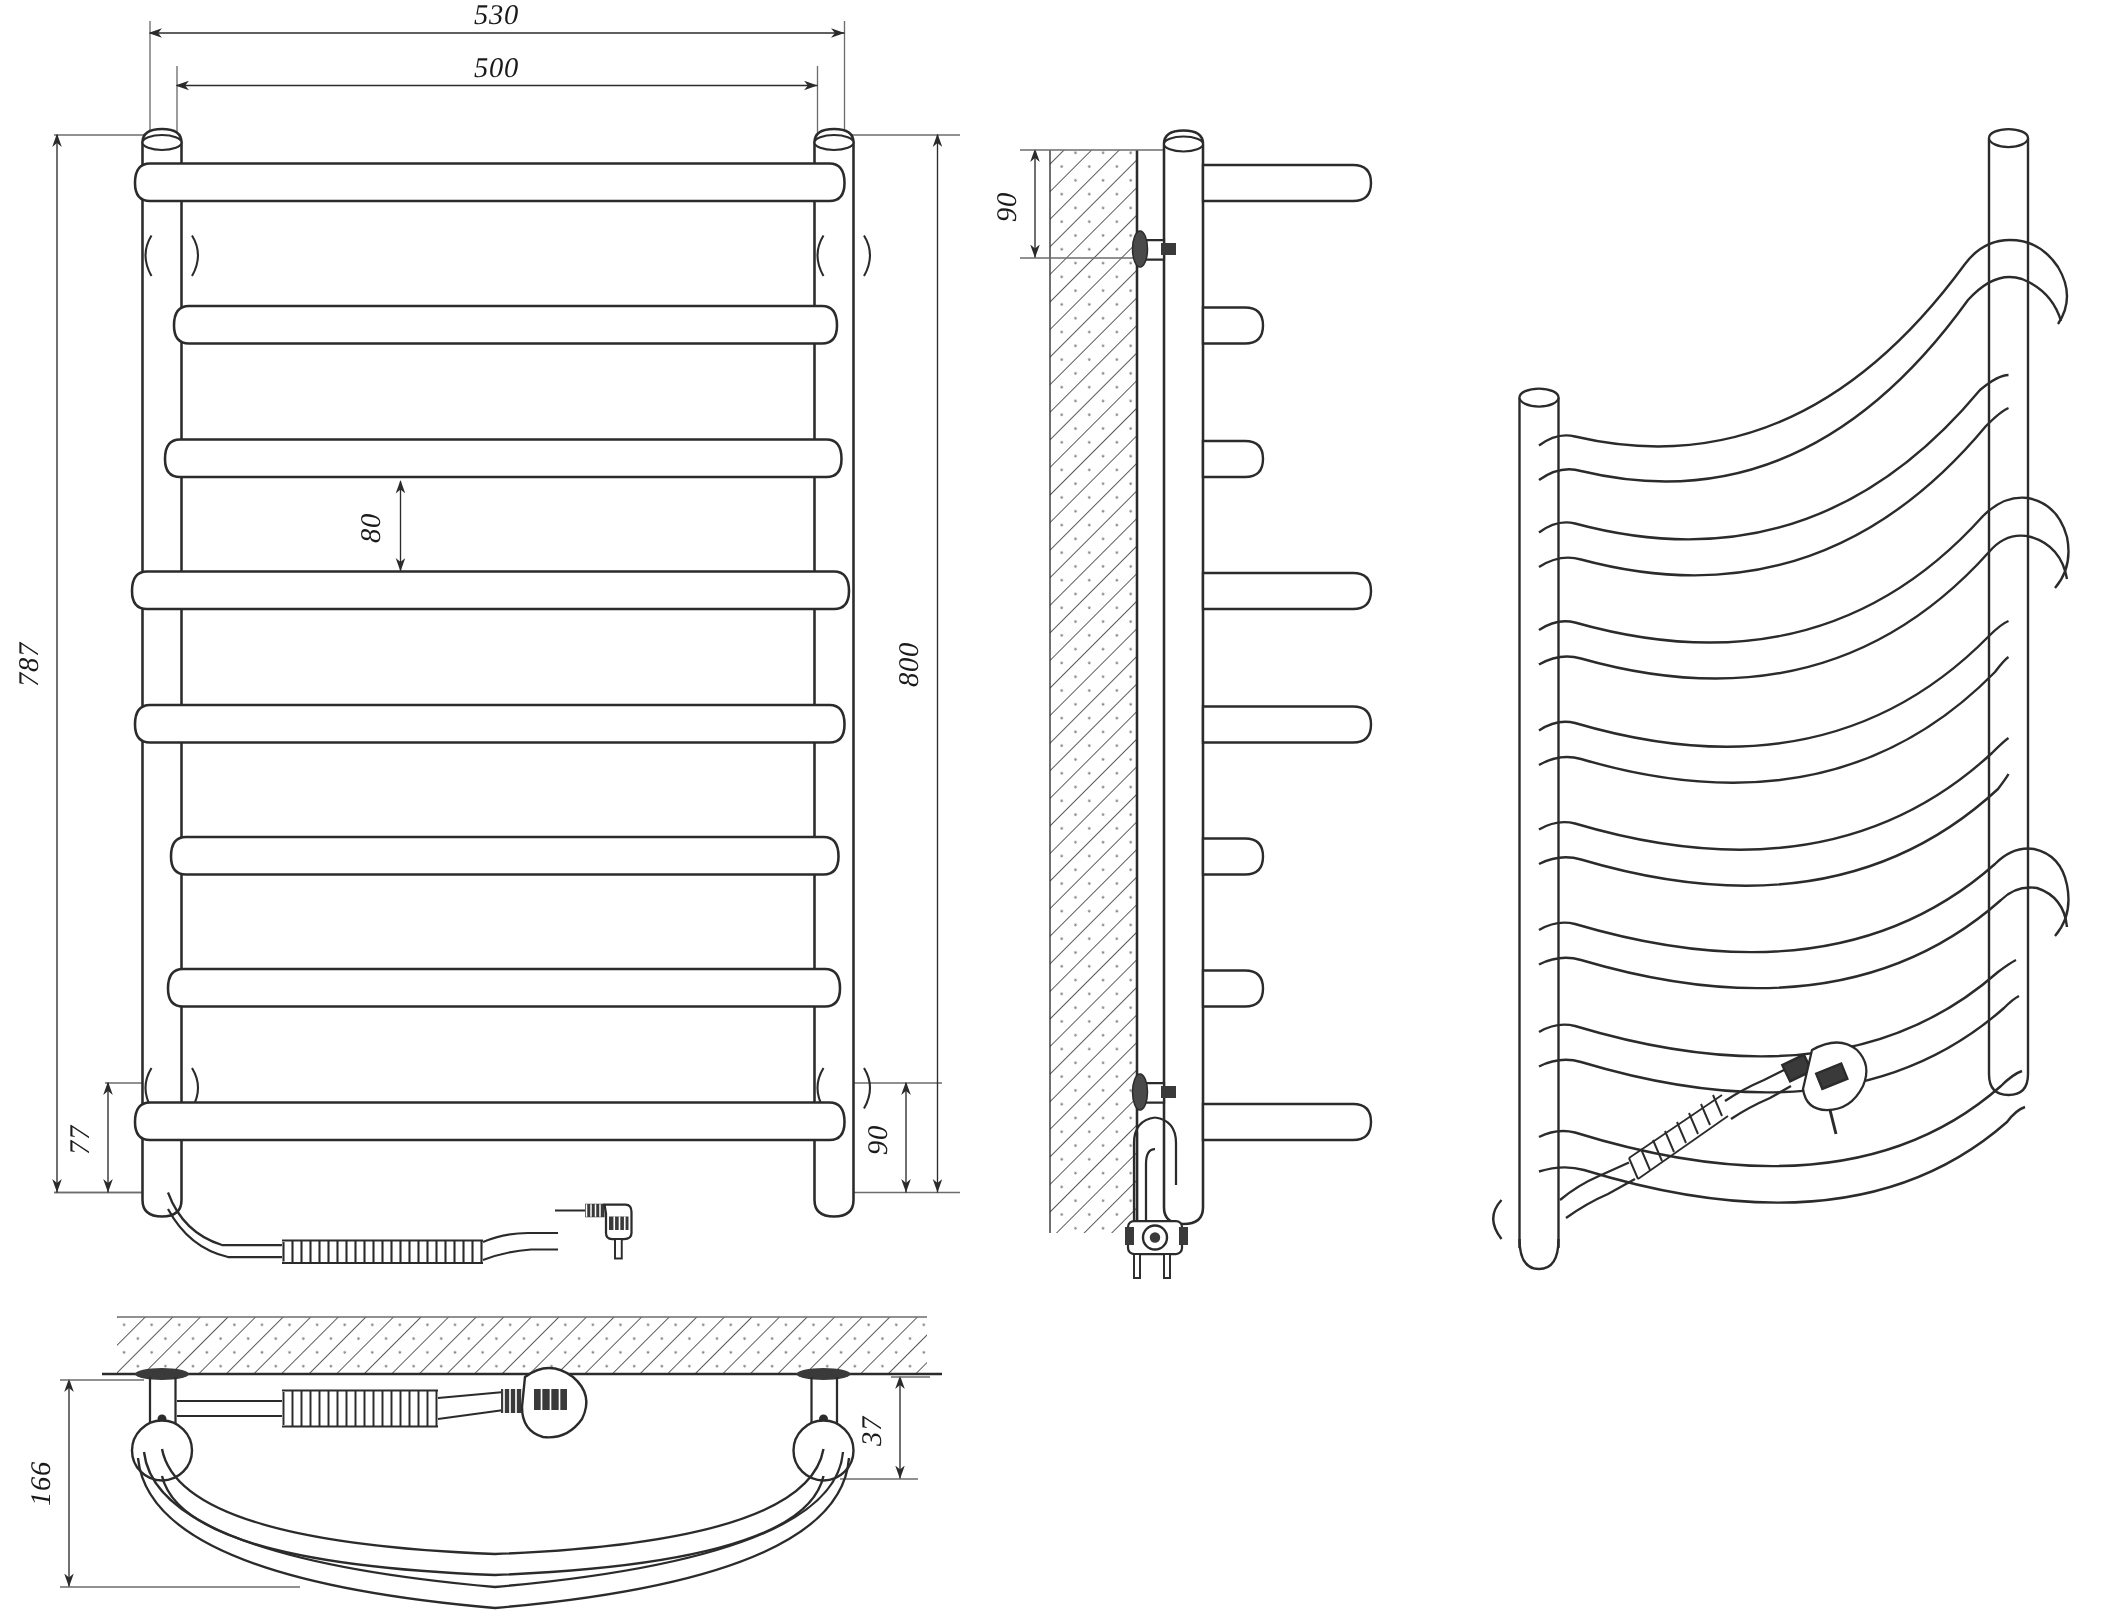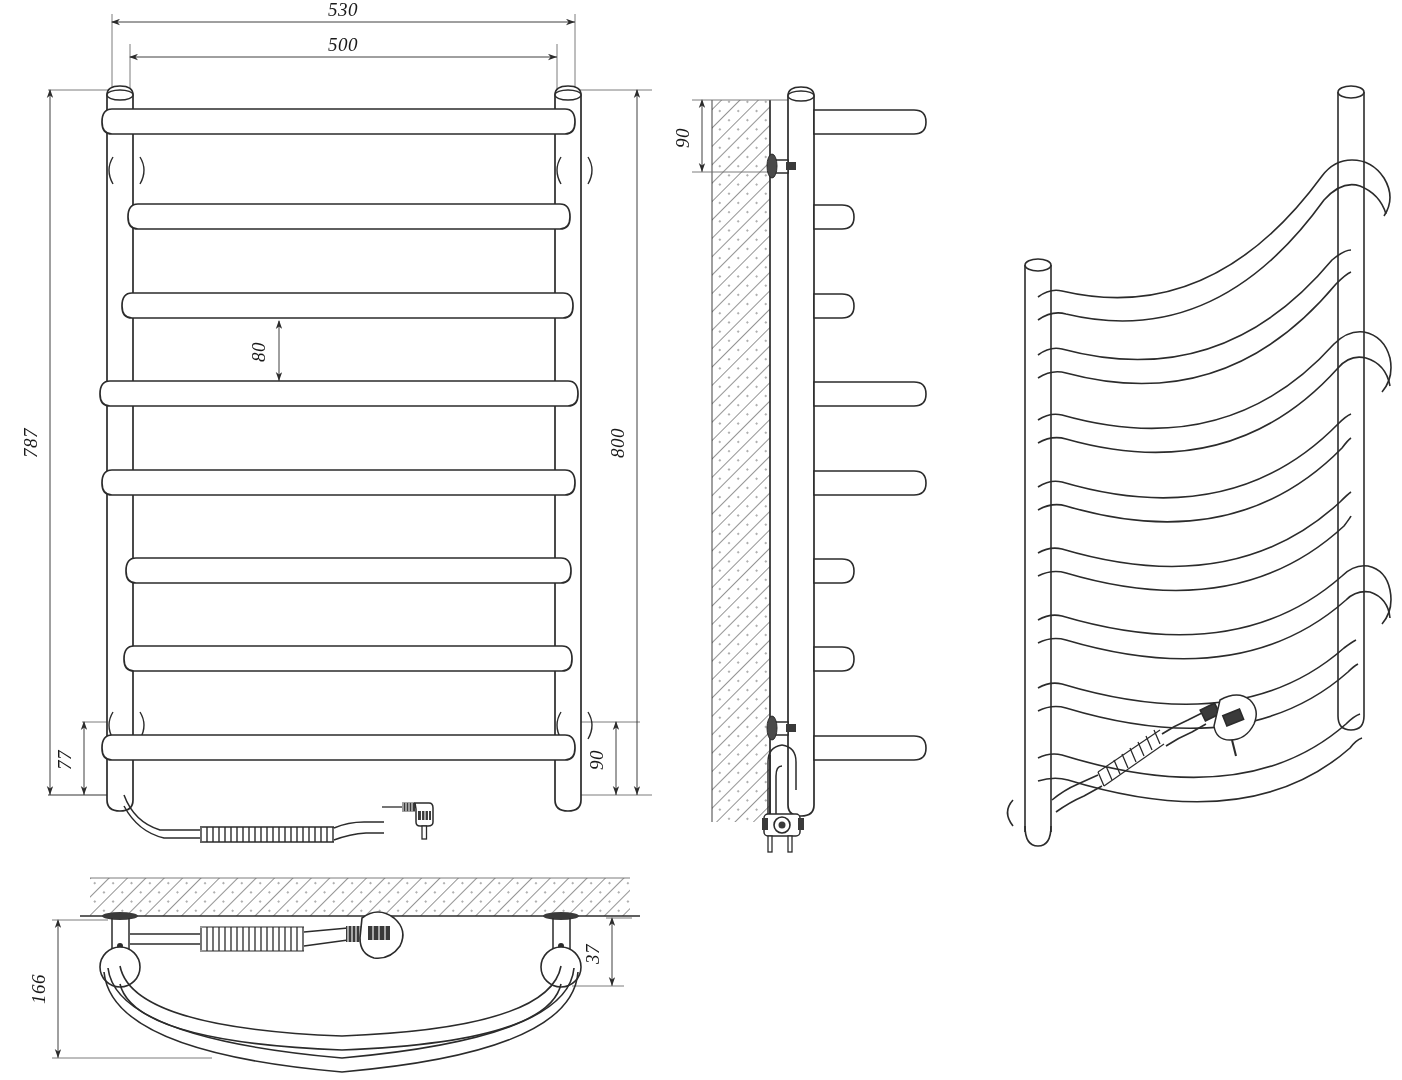--- a/index.html
+++ b/index.html
@@ -1,18 +1,18 @@
 <!DOCTYPE html>
 <html><head>
 <meta charset="utf-8">
 <style>
   html,body{margin:0;padding:0;background:#ffffff;}
   body{width:1402px;height:1080px;position:relative;overflow:hidden;
        font-family:"Liberation Serif",serif;}
-  #stage{position:absolute;left:12px;top:0;width:1208px;height:1080px;border-radius:15px;}
+  #stage{position:absolute;left:0;top:0;width:1208px;height:1080px;border-radius:15px;}
   svg{display:block;}
   .dimtxt{font-family:"Liberation Serif",serif;font-style:italic;
           font-size:19px;fill:#1a1a1a;letter-spacing:.5px;}
 </style>
 </head>
 <body>
 
 <div id="stage">
 <svg width="1402" height="1080" viewBox="0 0 1402 1080" xmlns="http://www.w3.org/2000/svg">
 

